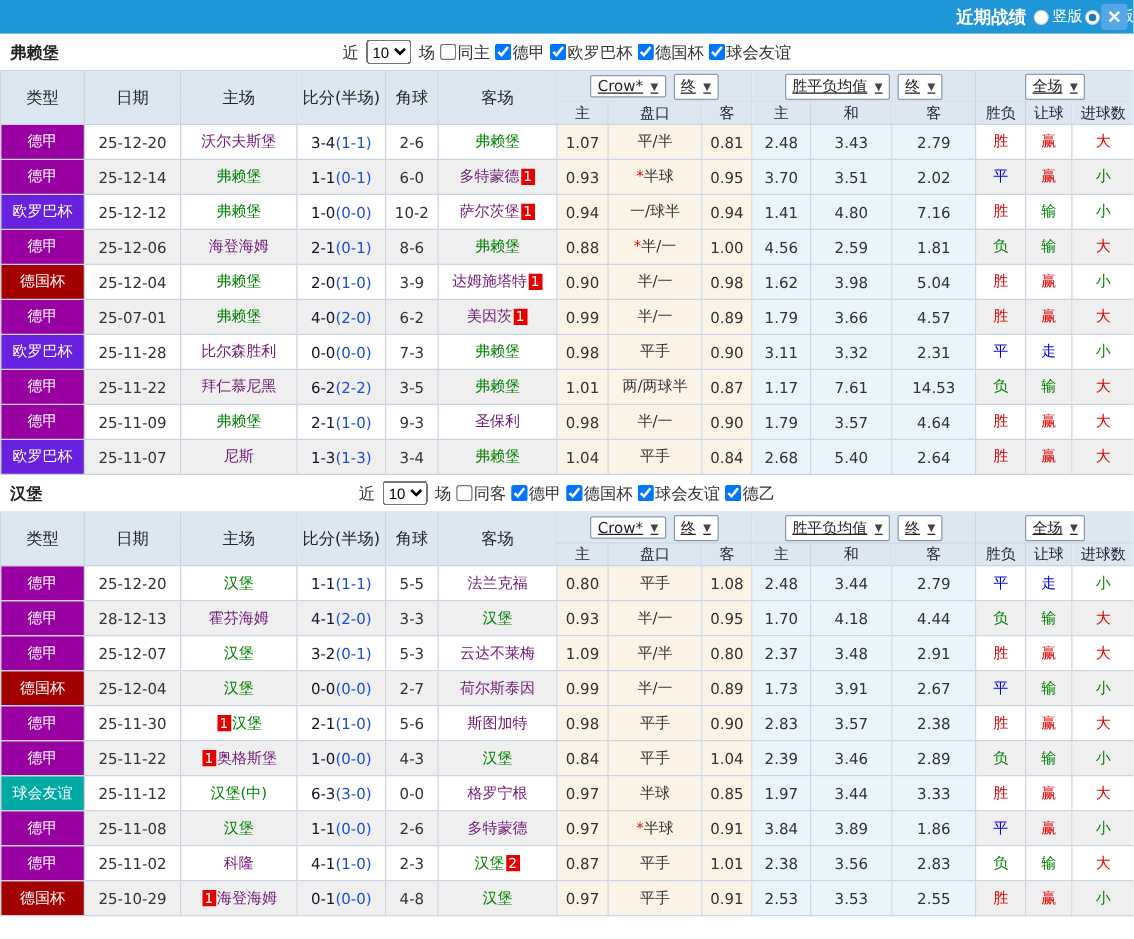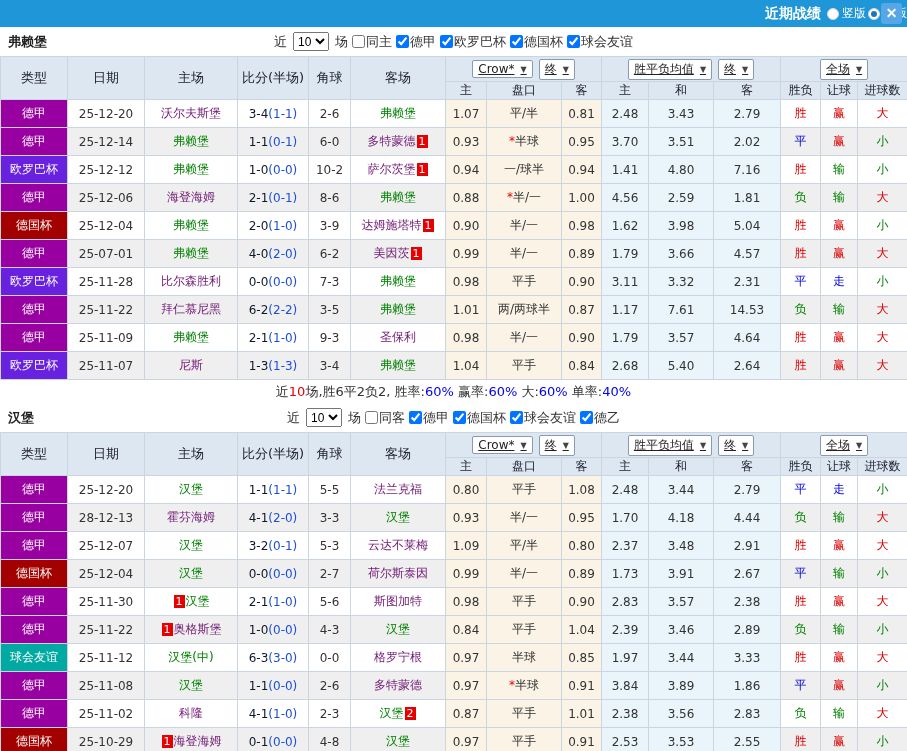--- a/index.html
+++ b/index.html
@@ -310,23 +310,20 @@
             <td class="cream">0.84</td>
             <td class="avgc">2.68</td>
             <td class="avgc">5.40</td>
             <td class="avgc">2.64</td>
             <td class="c-red">胜</td>
             <td class="c-red">赢</td>
             <td class="c-red">大</td>
           </tr>
         </tbody>
     </table>
-    <div class="summary">
-      <span>近</span><span class="red">10</span><span>场,胜6平2负2, 胜率:</span><span class="blu">60%</span><span> 赢率:</span><span class="blu">60%</span><span> 大:</span><span class="blu">60%</span><span> 单率:</span><span class="blu">40%</span>
-    </div>
   </div>
 
   <div class="section">
     <div class="filterbar">
       <span class="team-name">汉堡</span>
       <span class="filters">
         <span>近</span>
         <select><option>10</option></select>
         <span>场</span>
         <label>

